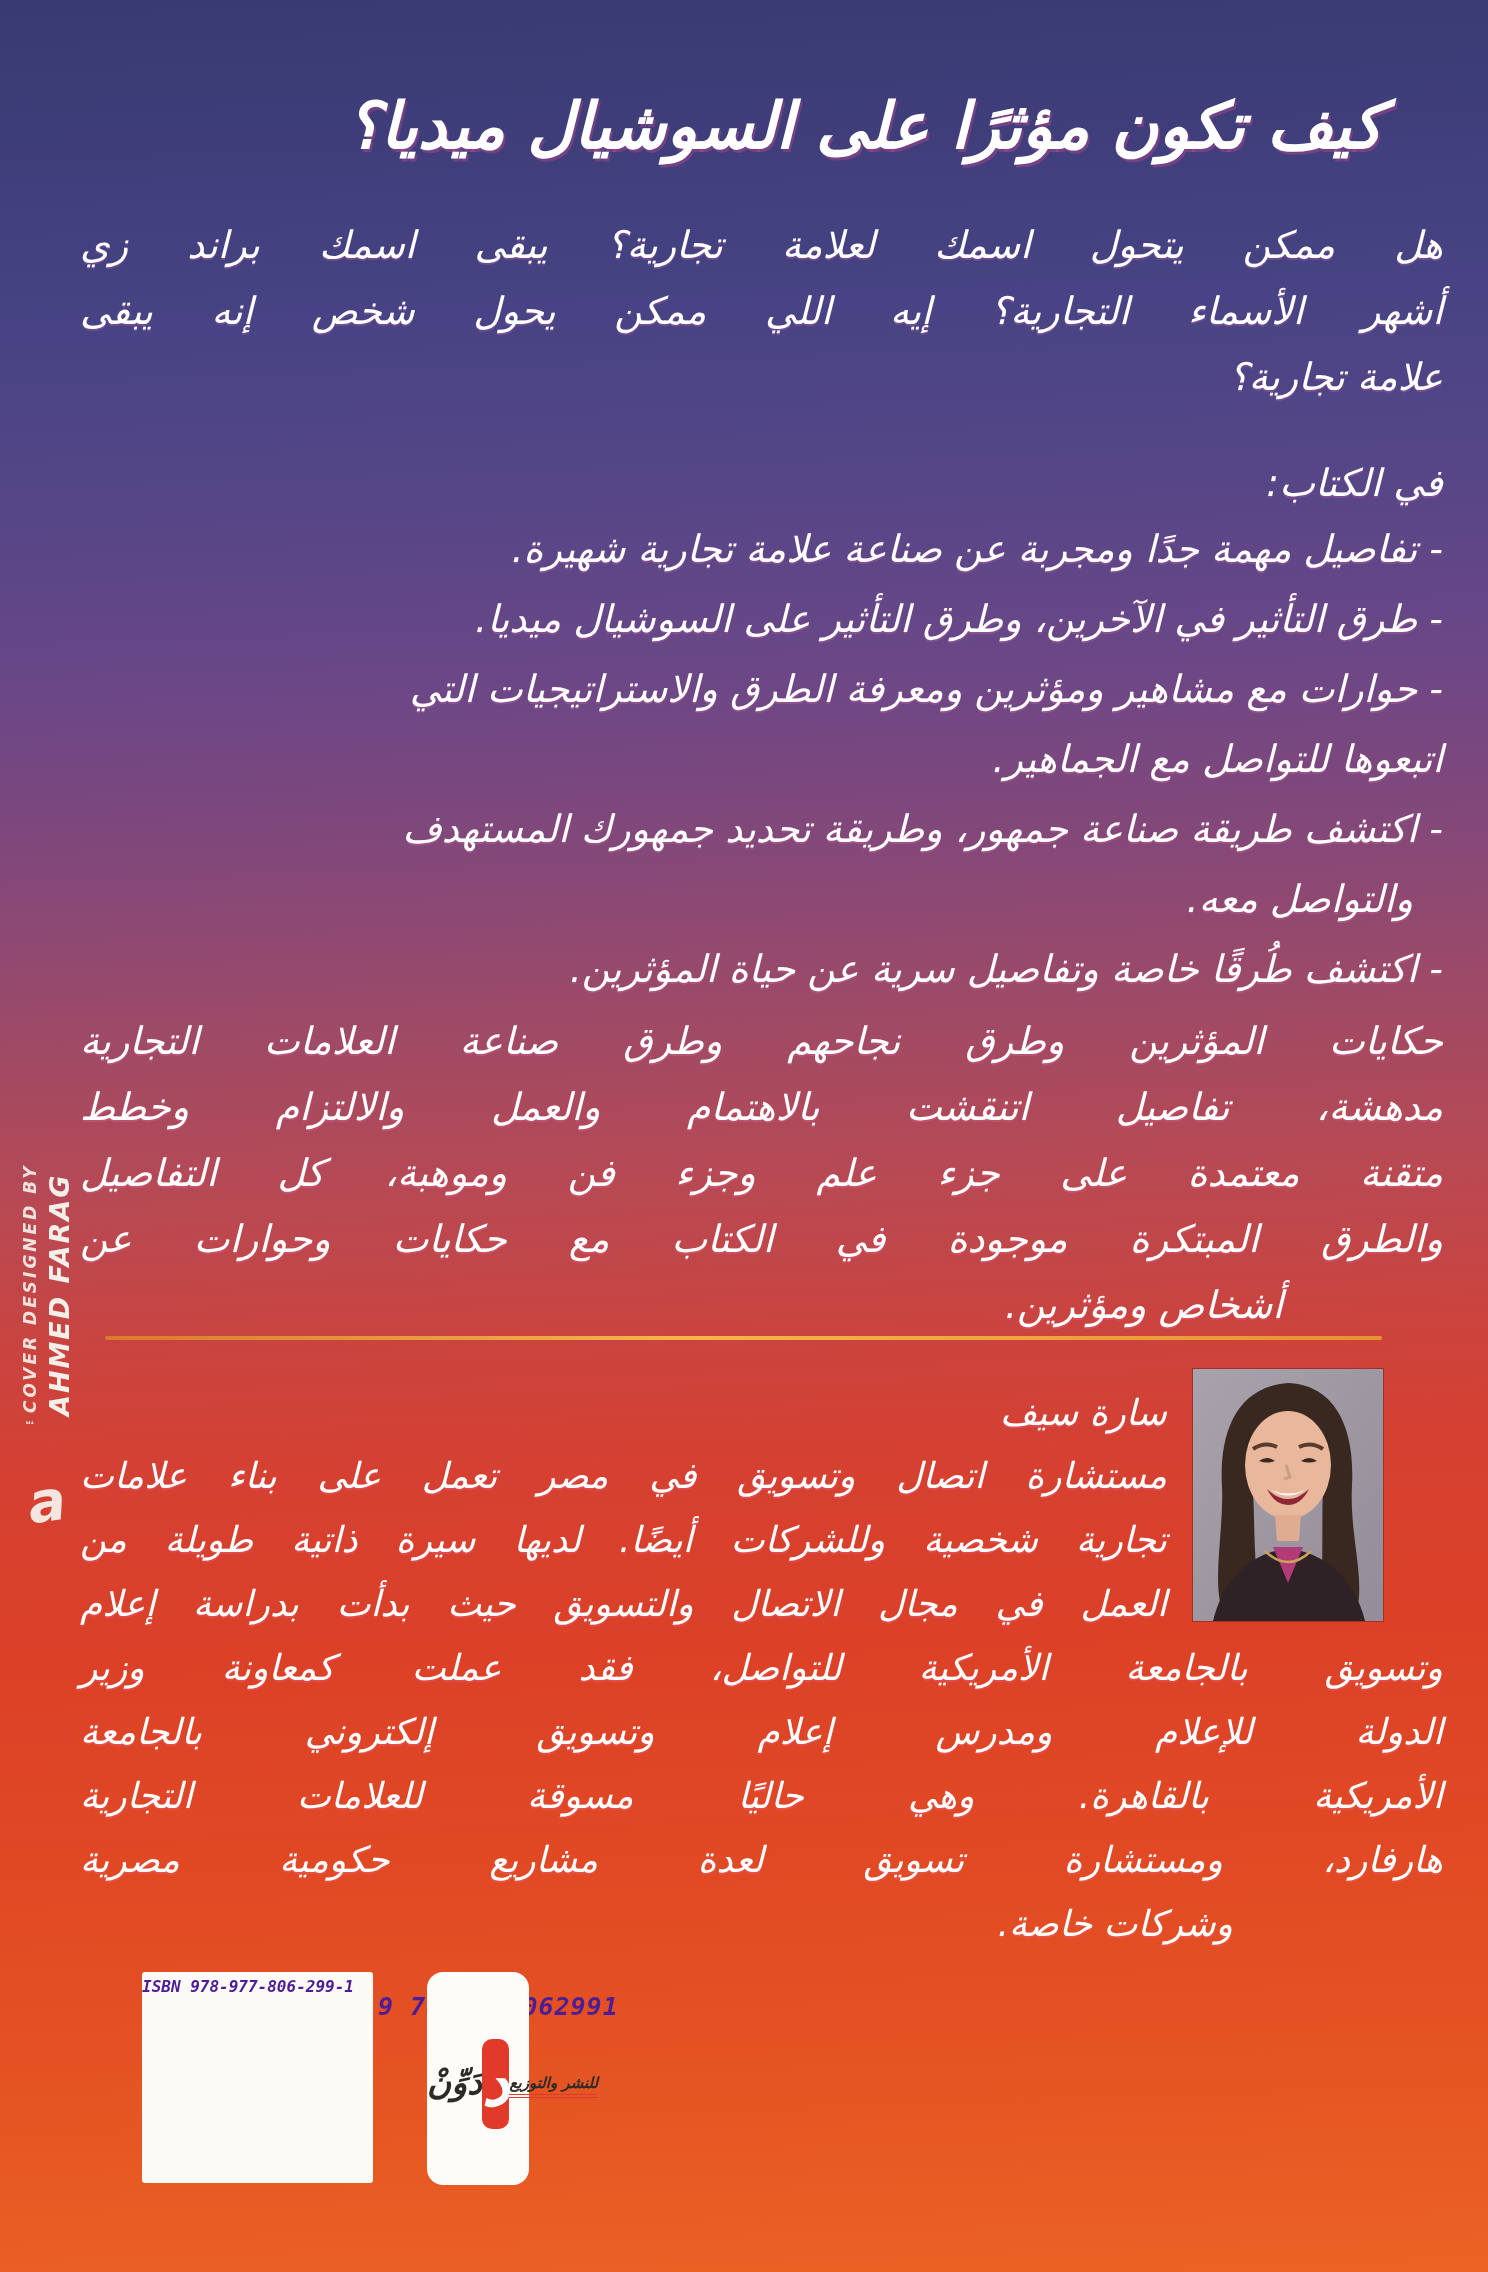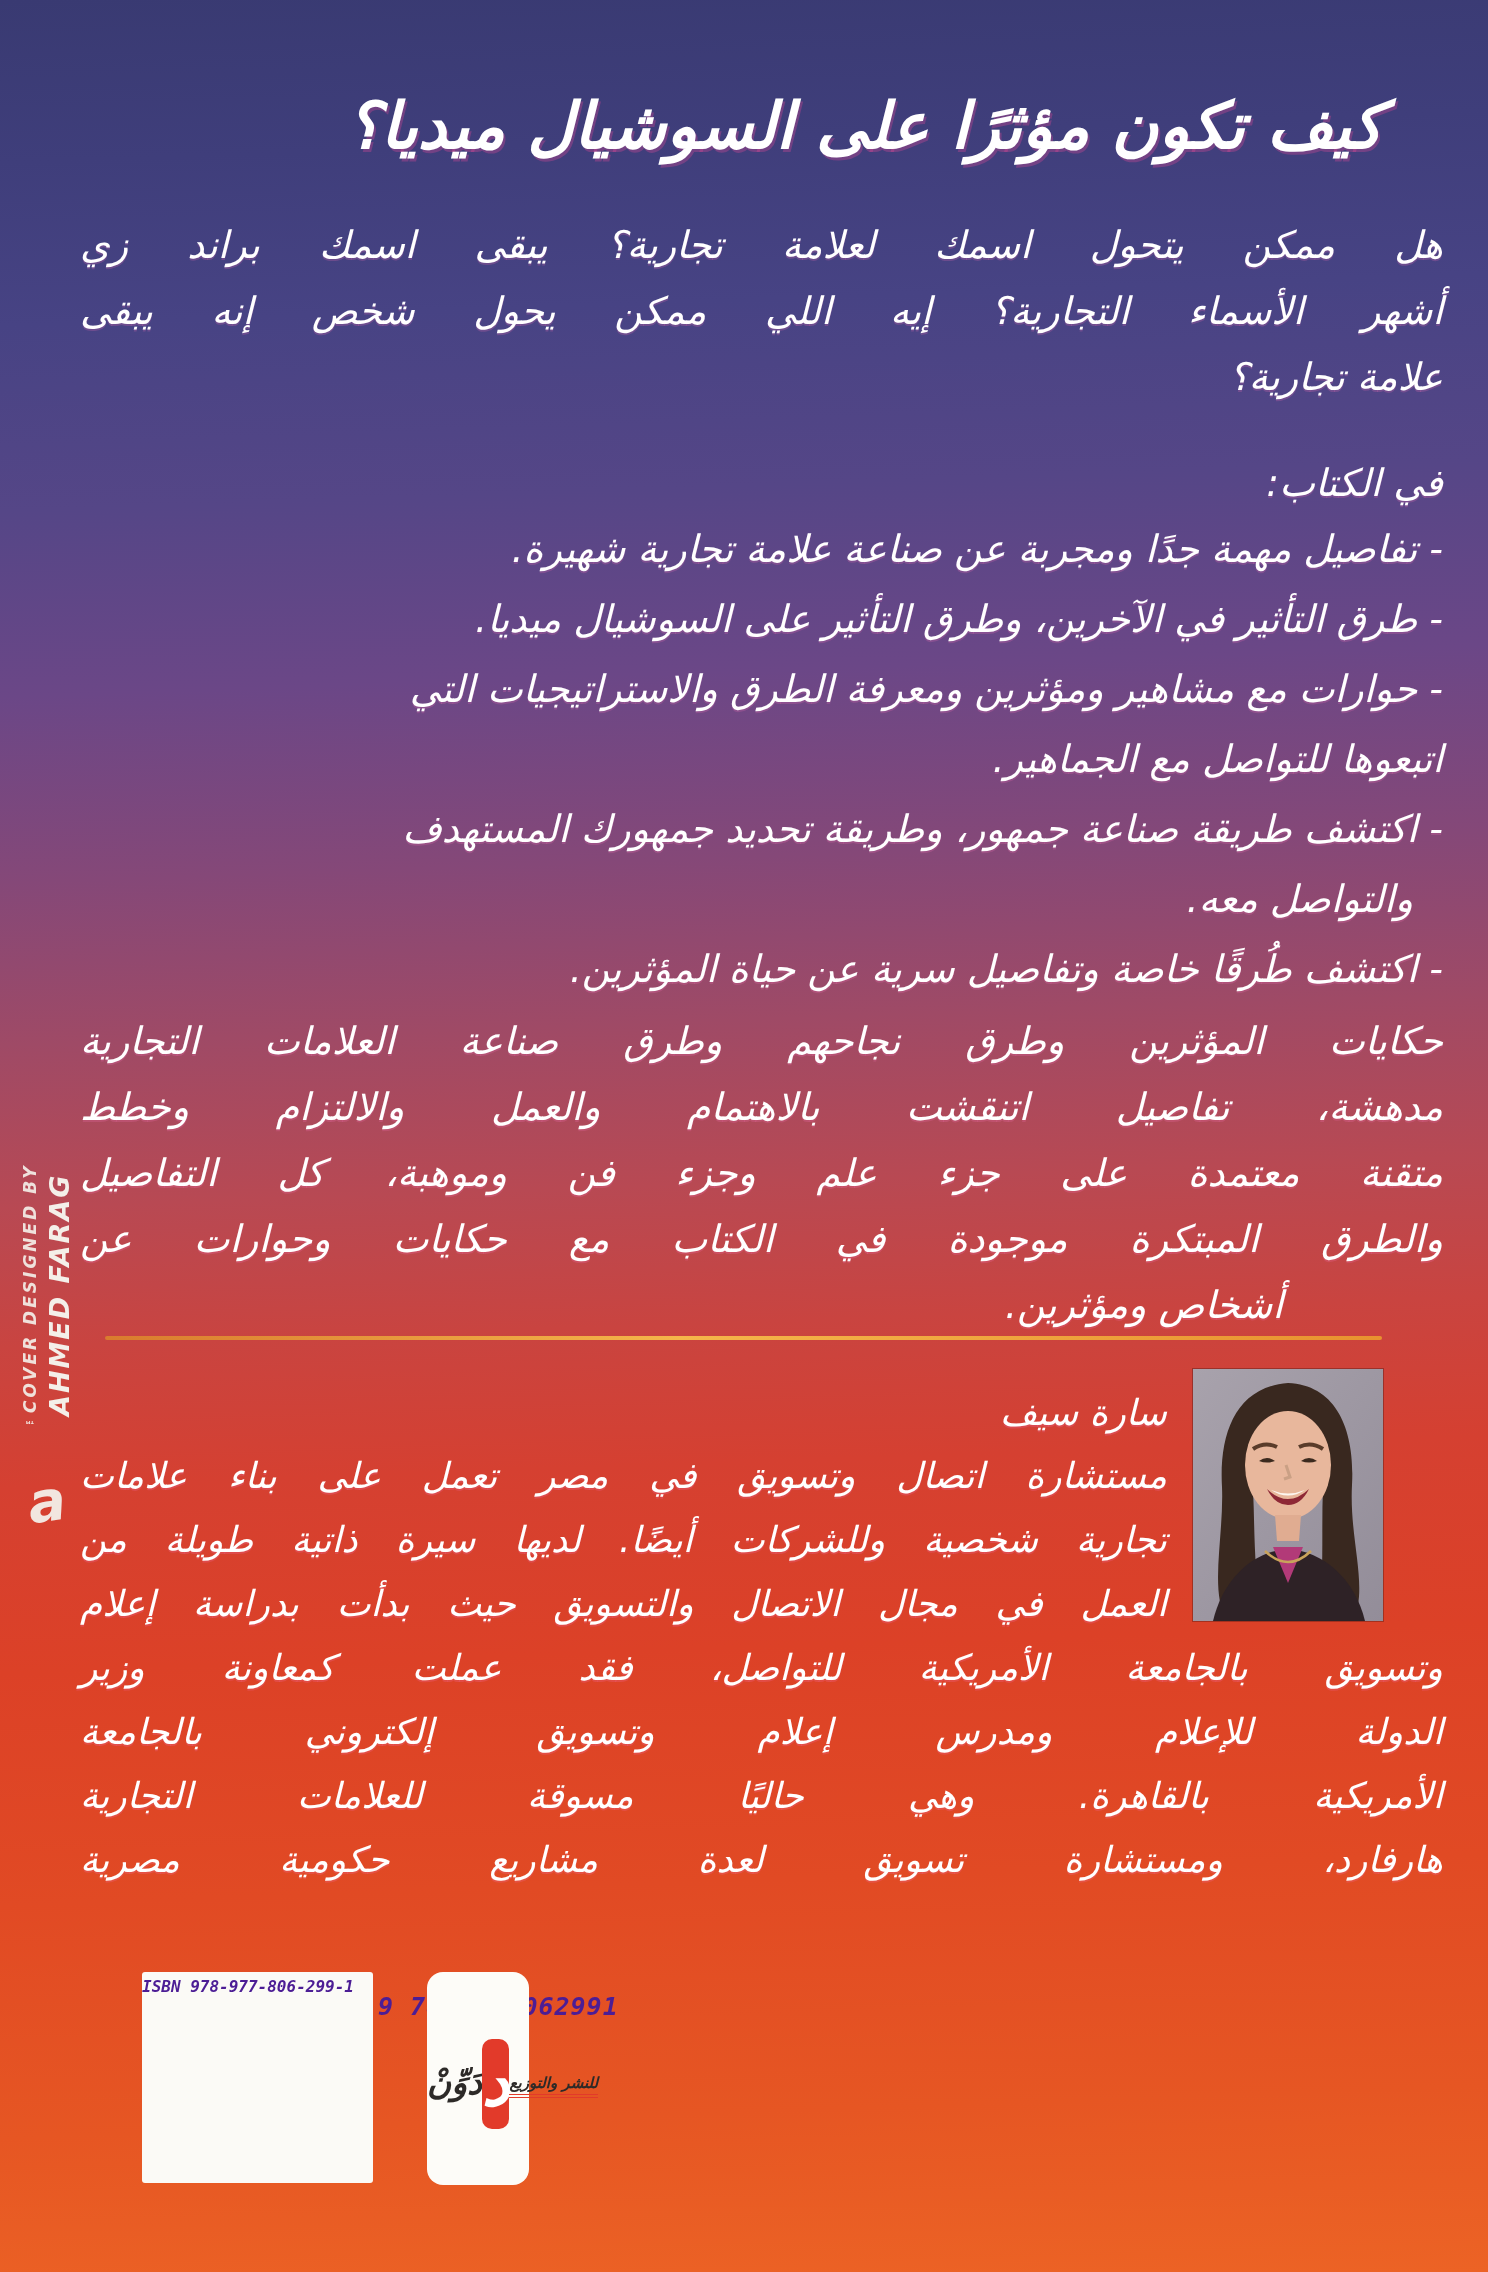--- a/index.html
+++ b/index.html
@@ -163,20 +163,21 @@
 
   <div class="author ar">
     <div class="author-name">سارة سيف</div>
     <div class="bio-line narrow jl">مستشارة اتصال وتسويق في مصر تعمل على بناء علامات</div>
     <div class="bio-line narrow jl">تجارية شخصية وللشركات أيضًا. لديها سيرة ذاتية طويلة من</div>
     <div class="bio-line narrow jl">العمل في مجال الاتصال والتسويق حيث بدأت بدراسة إعلام</div>
     <div class="bio-line jl">وتسويق بالجامعة الأمريكية للتواصل، فقد عملت كمعاونة وزير</div>
     <div class="bio-line jl">الدولة للإعلام ومدرس إعلام وتسويق إلكتروني بالجامعة</div>
     <div class="bio-line jl">الأمريكية بالقاهرة. وهي حاليًا مسوقة للعلامات التجارية</div>
     <div class="bio-line jl">هارفارد، ومستشارة تسويق لعدة مشاريع حكومية مصرية</div>
+    <div class="bio-line pad210">وشركات خاصة.</div>
   </div>
 
   <div class="photo">
     <svg width="190" height="252" viewBox="0 0 190 252" xmlns="http://www.w3.org/2000/svg">
       <defs>
         <linearGradient id="bgph" x1="0" y1="0" x2="1" y2="1">
           <stop offset="0" stop-color="#a8a2ac"></stop>
             <stop offset="1" stop-color="#938d99"></stop>
         </linearGradient>
       </defs>

